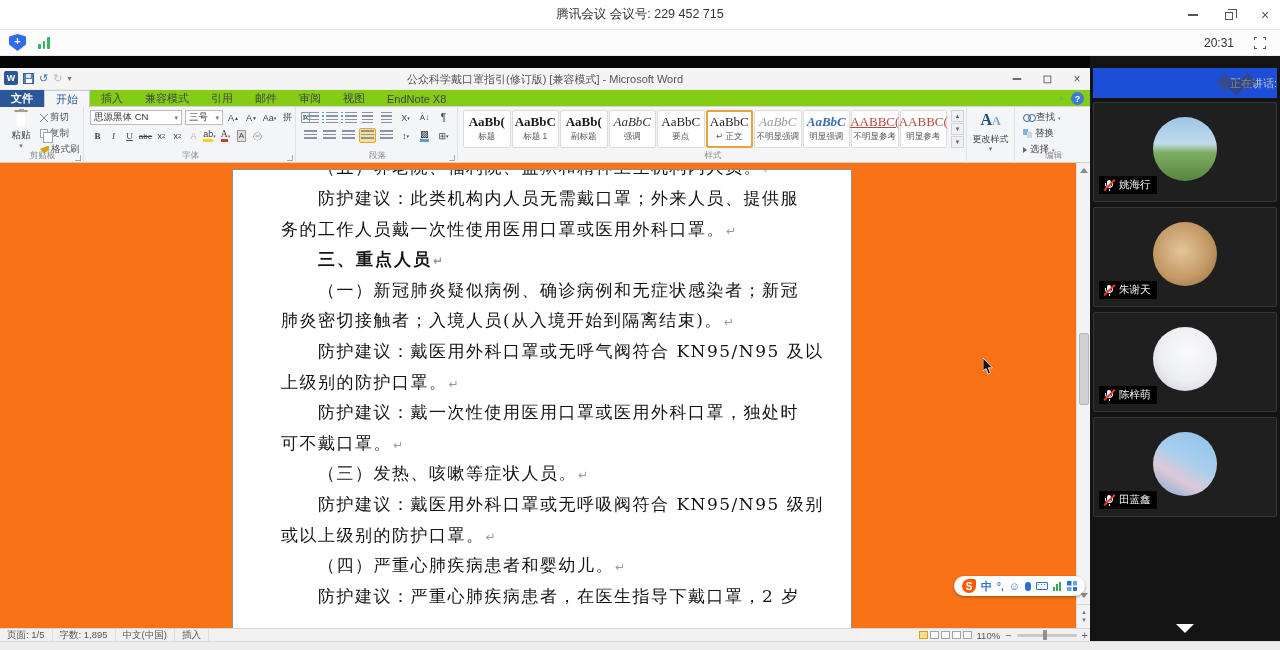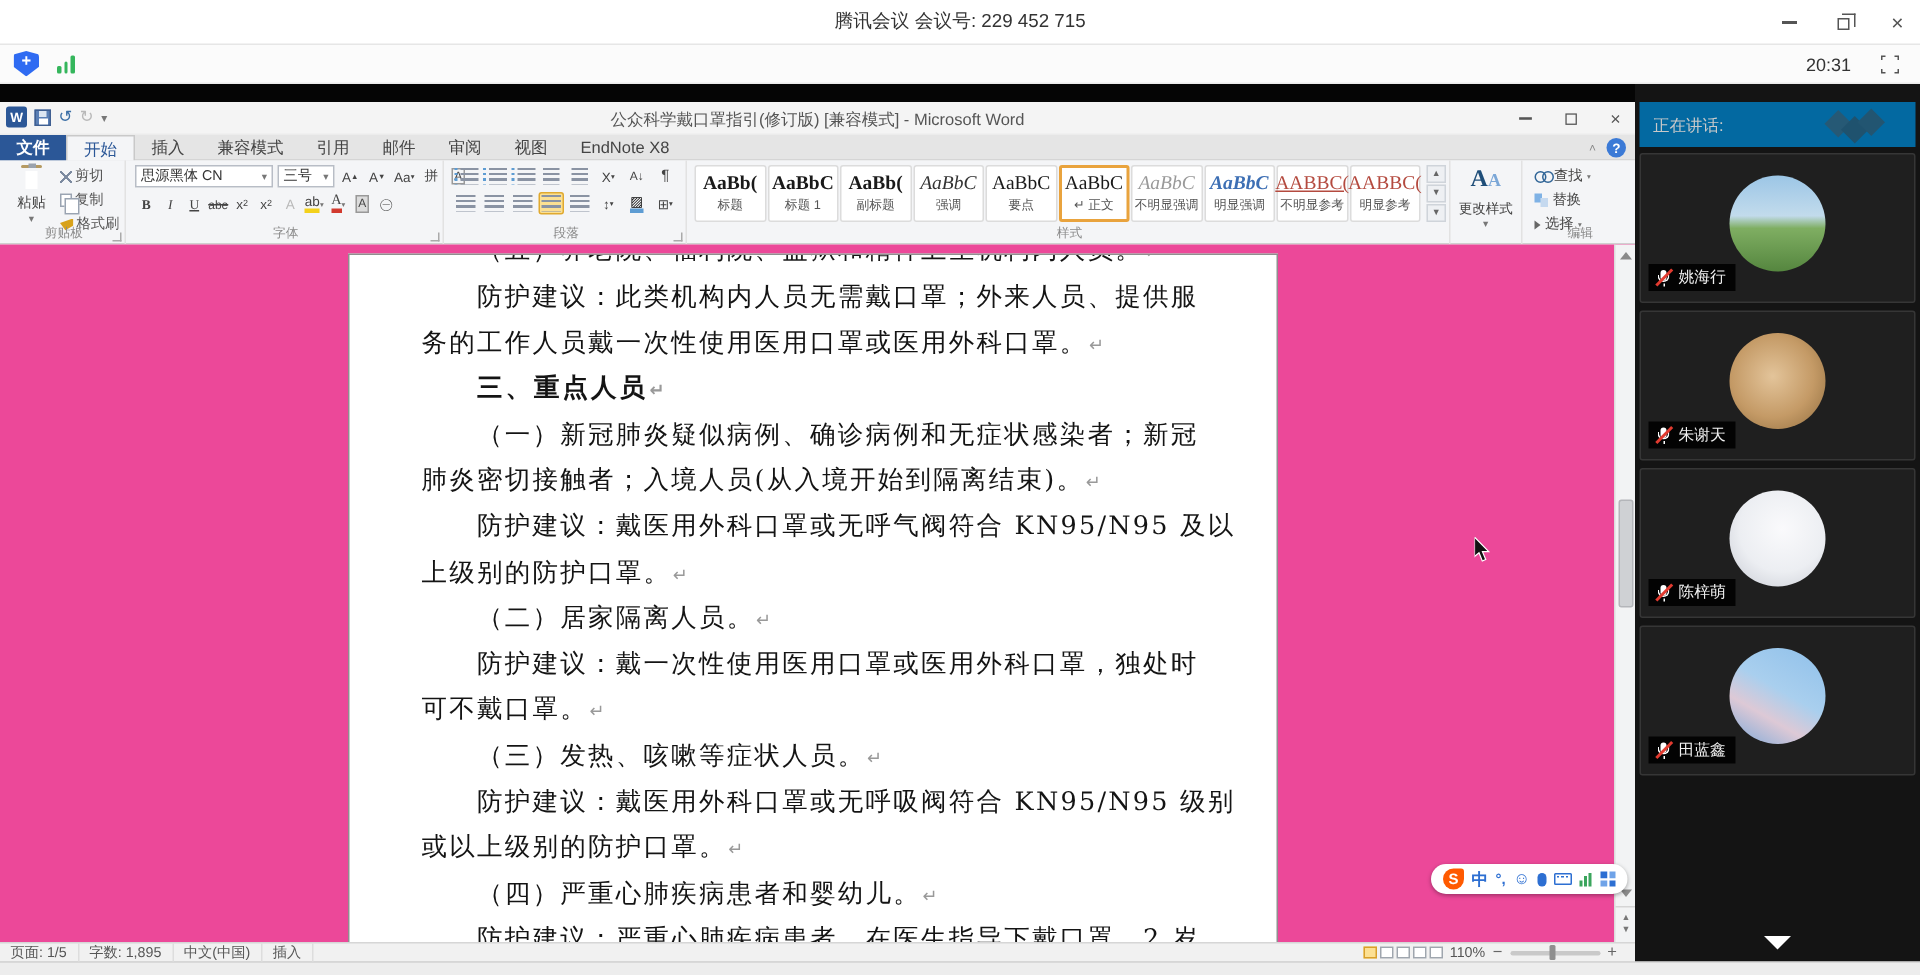--- a/index.html
+++ b/index.html
@@ -45,21 +45,21 @@
   .floppy:before { content:""; position:absolute; left:2px; top:0; width:5px; height:4px; background:#dce6f2; }
   .floppy:after { content:""; position:absolute; left:2px; bottom:0; width:6px; height:4px; background:#fff; }
   .undo { color:#3a6ea5; font-size:11px; line-height:1; }
   .redo { color:#b9b9b9; font-size:11px; line-height:1; }
   .qat .dd { color:#777; font-size:8px; }
   .wtitle .t { position:absolute; left:0; right:0; top:0; height:22px; display:flex; align-items:center; justify-content:center;
     font-size:11px; color:#555; pointer-events:none; }
   .wwc { position:absolute; right:6px; top:0; height:22px; display:flex; align-items:center; gap:16px; }
   .wwc .wc { transform:scale(.85); }
 
-  .wtabs { position:absolute; left:0; top:22px; width:100%; height:17px; background:#e5e5e5; border-bottom:1px solid #d5d5d5; display:flex; }
+  .wtabs { position:absolute; left:0; top:22px; width:100%; height:17px; background:#84cc16; border-bottom:1px solid #d5d5d5; display:flex; }
   .tab { padding:0 11px; height:17px; display:flex; align-items:center; font-size:11px; color:#444; cursor:default; }
   .tab.file { background:#2b5797; color:#fff; font-weight:bold; }
   .tab.active { background:#f4f5f7; border:1px solid #c9c9c9; border-bottom:0; color:#2b5797; }
   .ribbon-help { position:absolute; right:6px; top:2px; width:13px; height:13px; border-radius:50%; background:#3b7ad6; color:#fff;
     font-size:9px; font-weight:bold; display:flex; align-items:center; justify-content:center; }
   .ribbon-min { position:absolute; right:26px; top:4px; font-size:8px; color:#888; }
 
   .wribbon { position:absolute; left:0; top:39px; width:100%; height:56px; background:#f4f5f7; border-bottom:1px solid #cfcfcf; }
   .grp { position:absolute; top:0; height:56px; border-right:1px solid #e2e2e2; }
   .glabel { position:absolute; left:0; right:0; bottom:1px; text-align:center; font-size:8.5px; color:#8a8a8a; }
@@ -142,21 +142,21 @@
   .ic-find { width:10px; height:7px; position:relative; }
   .ic-find:before,.ic-find:after { content:""; position:absolute; top:0; width:6px; height:6px; border-radius:50%;
     border:1.4px solid #2f6496; }
   .ic-find:after { left:5px; }
   .ic-repl { width:9px; height:9px; position:relative; }
   .ic-repl:before { content:""; position:absolute; left:0; top:0; width:5px; height:6px; background:#7fb2e5; }
   .ic-repl:after { content:""; position:absolute; right:0; bottom:0; width:5px; height:6px; background:#c5d9ef; }
   .ic-sel { width:0; height:0; border-left:4px solid #666; border-top:3px solid transparent; border-bottom:3px solid transparent; }
 
   
-  .docarea { position:absolute; left:0; top:95px; width:1090px; height:465px; background:#ec4899; overflow:hidden; }
+  .docarea { position:absolute; left:0; top:95px; width:1090px; height:465px; background:#f97316; overflow:hidden; }
   .page { position:absolute; left:232px; top:6px; width:620px; height:700px; background:#fff;
     border:1px solid #8f8f8f; padding:0 72px 0 48px; }
   .docline { height:30.6px; line-height:30.6px; font-family:"DejaVu Serif","Liberation Serif",serif;
     font-size:17px; letter-spacing:1.5px; color:#141414; white-space:nowrap; }
   .docline.indent { padding-left:37px; }
   .docline.bold { font-weight:bold; letter-spacing:2px; }
   .docline .pmark { color:#999; font-size:12px; font-family:"DejaVu Sans",sans-serif; margin-left:1px; }
   .docline.clip-top { height:13px; overflow:hidden; }
   .docline.clip-top .shift { position:relative; top:-18px; display:block; }
   .vscroll { position:absolute; right:0; top:0; bottom:0; width:14px; background:#f2f3f4; border-left:1px solid #dcdcdc; }
@@ -185,32 +185,32 @@
   .ime-grid { width:10px; height:10px; background:
     linear-gradient(#2d6fd2,#2d6fd2) 0 0/4.5px 4.5px no-repeat,
     linear-gradient(#6fa3e8,#6fa3e8) 100% 0/4.5px 4.5px no-repeat,
     linear-gradient(#6fa3e8,#6fa3e8) 0 100%/4.5px 4.5px no-repeat,
     linear-gradient(#2d6fd2,#2d6fd2) 100% 100%/4.5px 4.5px no-repeat; }
 
   
   .statusbar { position:absolute; left:0; bottom:0; width:100%; height:13px; background:#f1f1f1;
     border-top:1px solid #d6d6d6; display:flex; align-items:center; font-size:9.5px; color:#555; }
   .statusbar .seg { padding:0 7px; border-right:1px solid #ddd; height:100%; display:flex; align-items:center; }
-  .sb-right { margin-left:auto; display:flex; align-items:center; gap:5px; padding-right:12px; }
+  .sb-right { margin-left:auto; display:flex; align-items:center; gap:5px; padding-right:2px; }
   .viewbtns { display:flex; gap:2px; }
   .viewbtns span { width:9px; height:8px; border:1px solid #9fa6ae; background:#fff; }
   .viewbtns span.on { background:#fce092; border-color:#d8a02a; }
   .zoomtrack { width:60px; height:3px; background:#c9c9c9; position:relative; border-radius:2px; }
   .zoomthumb { position:absolute; left:26px; top:-3.5px; width:4px; height:10px; background:#8f8f8f; border-radius:1px; }
   .zpm { font-size:11px; color:#666; line-height:1; }
 
   
   .sidebar { position:absolute; left:1090px; top:56px; width:190px; height:585px; background:#141414; }
-  .speak { position:absolute; left:3px; top:12px; width:184px; height:30px; background:#0369a1;
-    display:flex; align-items:center; overflow:hidden; }
+  .speak { position:absolute; left:3px; top:12px; width:184px; height:30px; background:#1d4ed8;
+    display:flex; align-items:center; overflow:hidden;justify-content:flex-end; }
   .speak .l { font-size:11px; color:#c9c9c9; margin-left:9px; }
   .wm { position:absolute; right:18px; top:6px; width:40px; height:20px; opacity:.5; }
   .wm i { position:absolute; width:13px; height:13px; background:#4a4a4a; transform:rotate(45deg); }
   .wm i:nth-child(1){ left:0; top:2px; } .wm i:nth-child(2){ left:11px; top:6px; background:#3c3c3c; } .wm i:nth-child(3){ left:22px; top:1px; background:#424242; }
   .tiles { position:absolute; left:3px; top:46px; width:184px; }
   .tile { position:relative; width:184px; height:100px; margin-bottom:5px; background:#1f1f1f; border:1px solid #363636; border-radius:2px; }
   .avatar { position:absolute; left:50%; top:14px; transform:translateX(-50%); width:64px; height:64px; border-radius:50%; }
   .namebar { position:absolute; left:5px; bottom:7px; background:rgba(0,0,0,.88); display:flex; align-items:center;
     gap:4px; padding:2px 6px 2px 3px; max-width:172px; }
   .namebar .nm { font-size:10.5px; color:#f0f0f0; white-space:nowrap; overflow:hidden; }
@@ -542,23 +542,20 @@
           </div>
 
           <div class="docline indent">
             <span class="shift"><span class="txt">防护建议：戴医用外科口罩或无呼气阀符合 KN95/N95 及以</span></span>
           </div>
 
           <div class="docline">
             <span class="shift"><span class="txt">上级别的防护口罩。</span><span class="pmark">↵</span></span>
           </div>
 
-          <div class="docline indent">
-            <span class="shift"><span class="txt">（二）居家隔离人员。</span><span class="pmark">↵</span></span>
-          </div>
 
           <div class="docline indent">
             <span class="shift"><span class="txt">防护建议：戴一次性使用医用口罩或医用外科口罩，独处时</span></span>
           </div>
 
           <div class="docline">
             <span class="shift"><span class="txt">可不戴口罩。</span><span class="pmark">↵</span></span>
           </div>
 
           <div class="docline indent">

